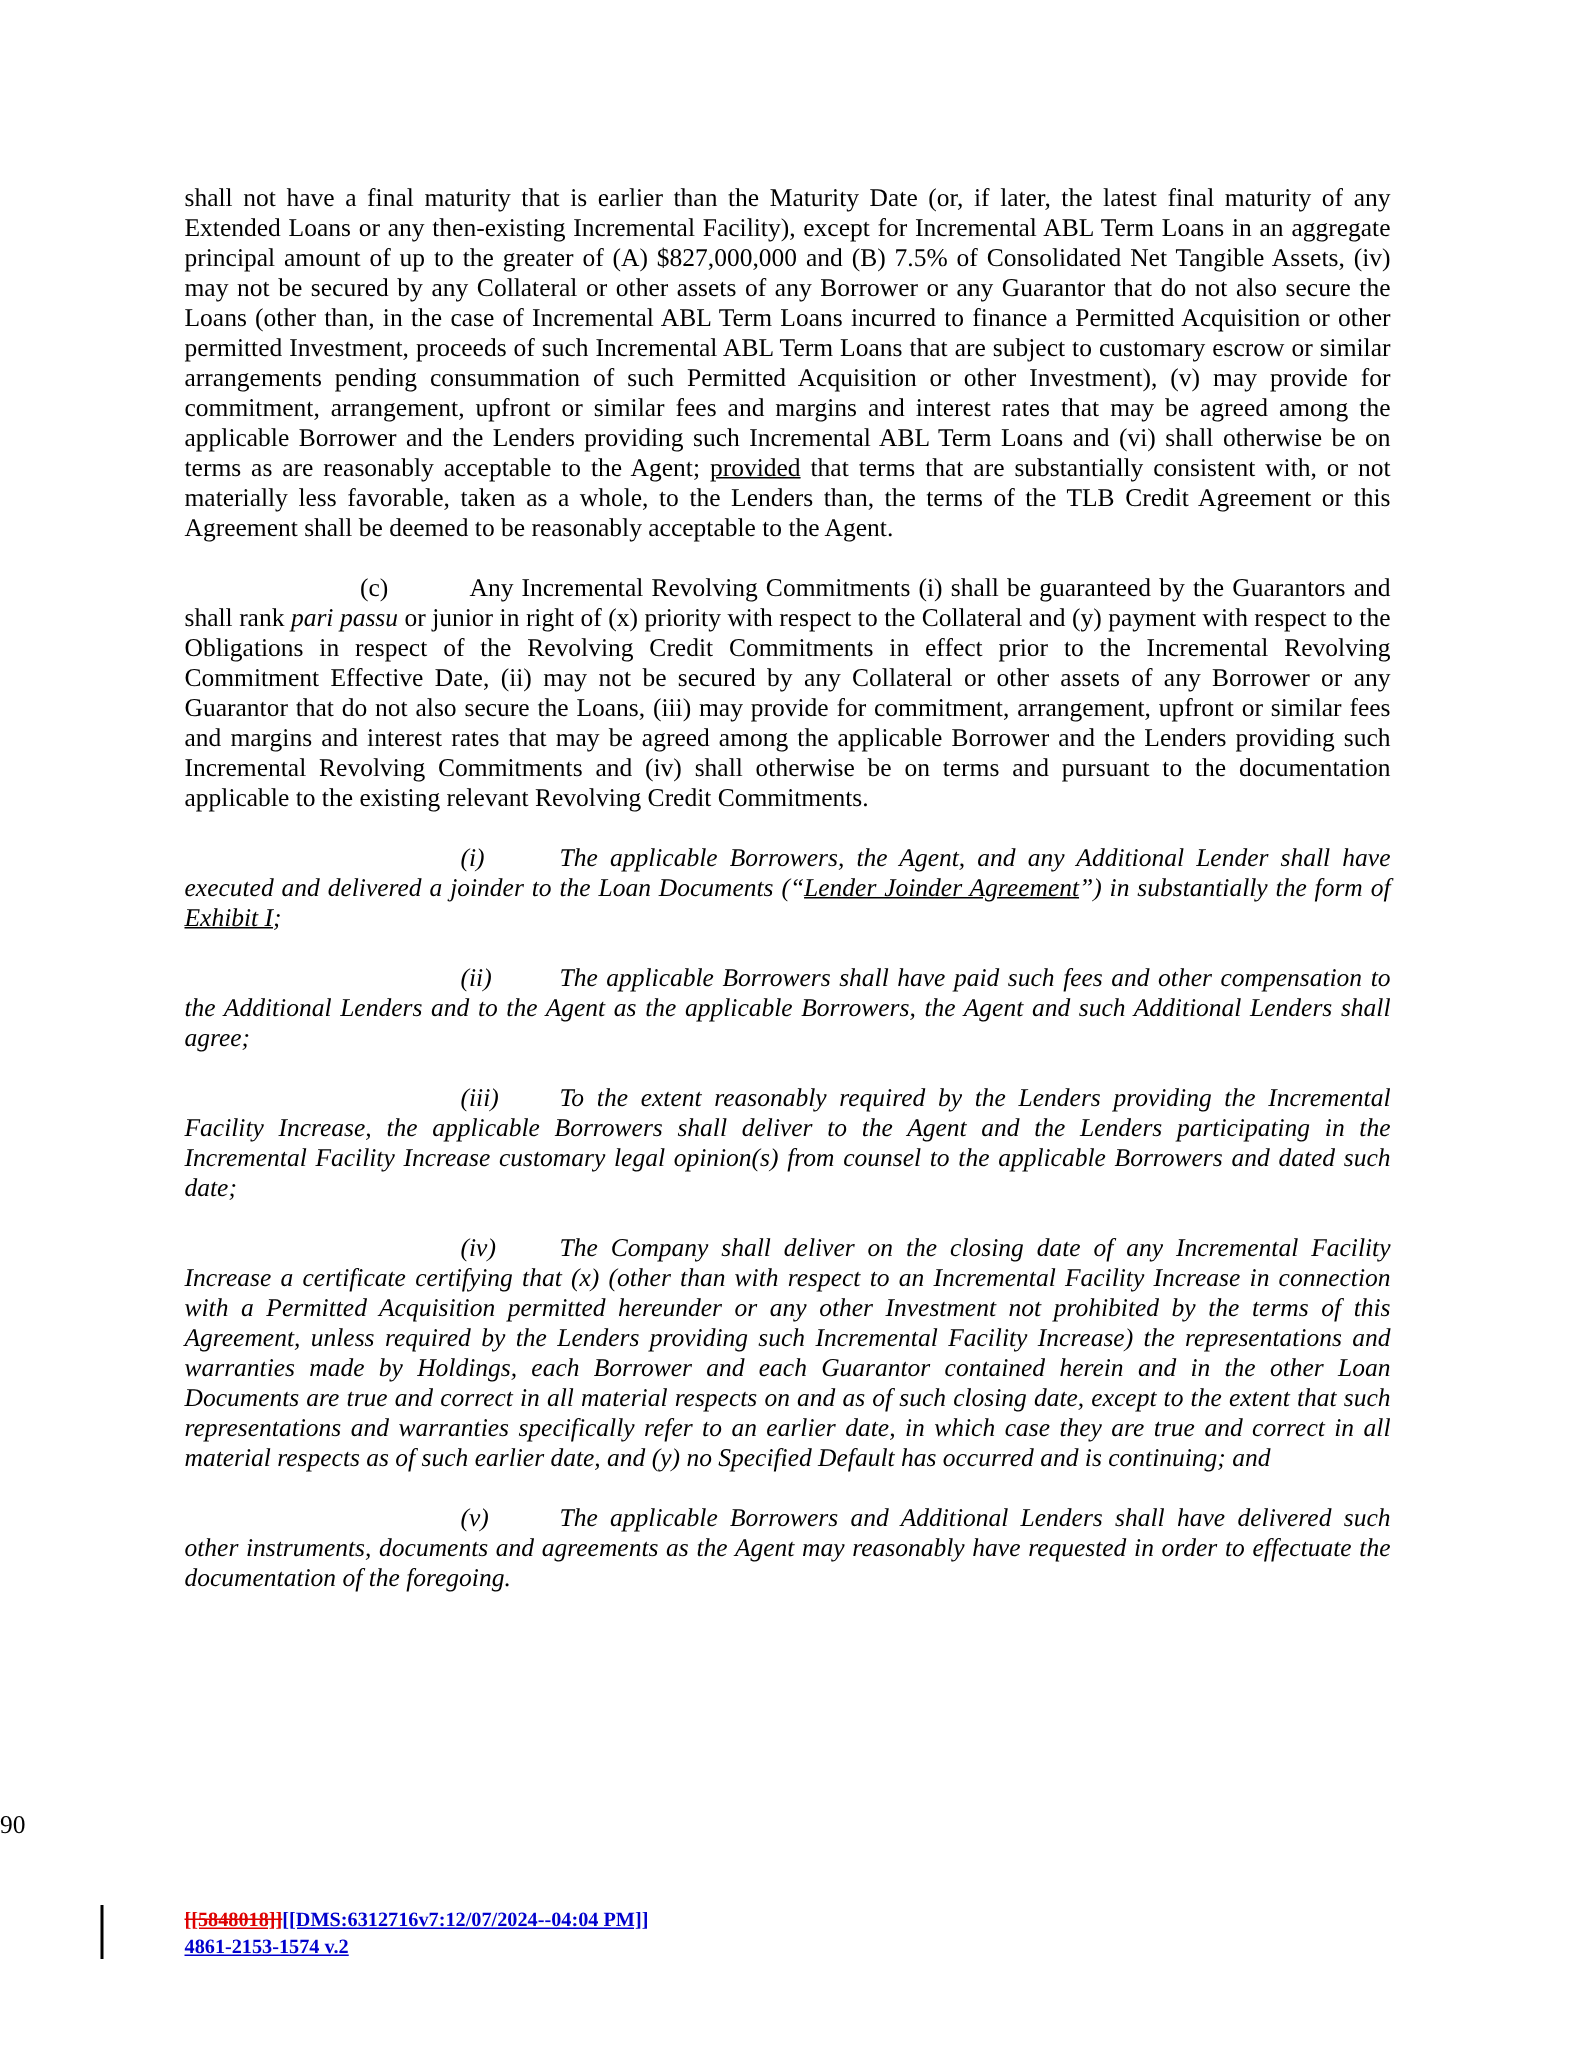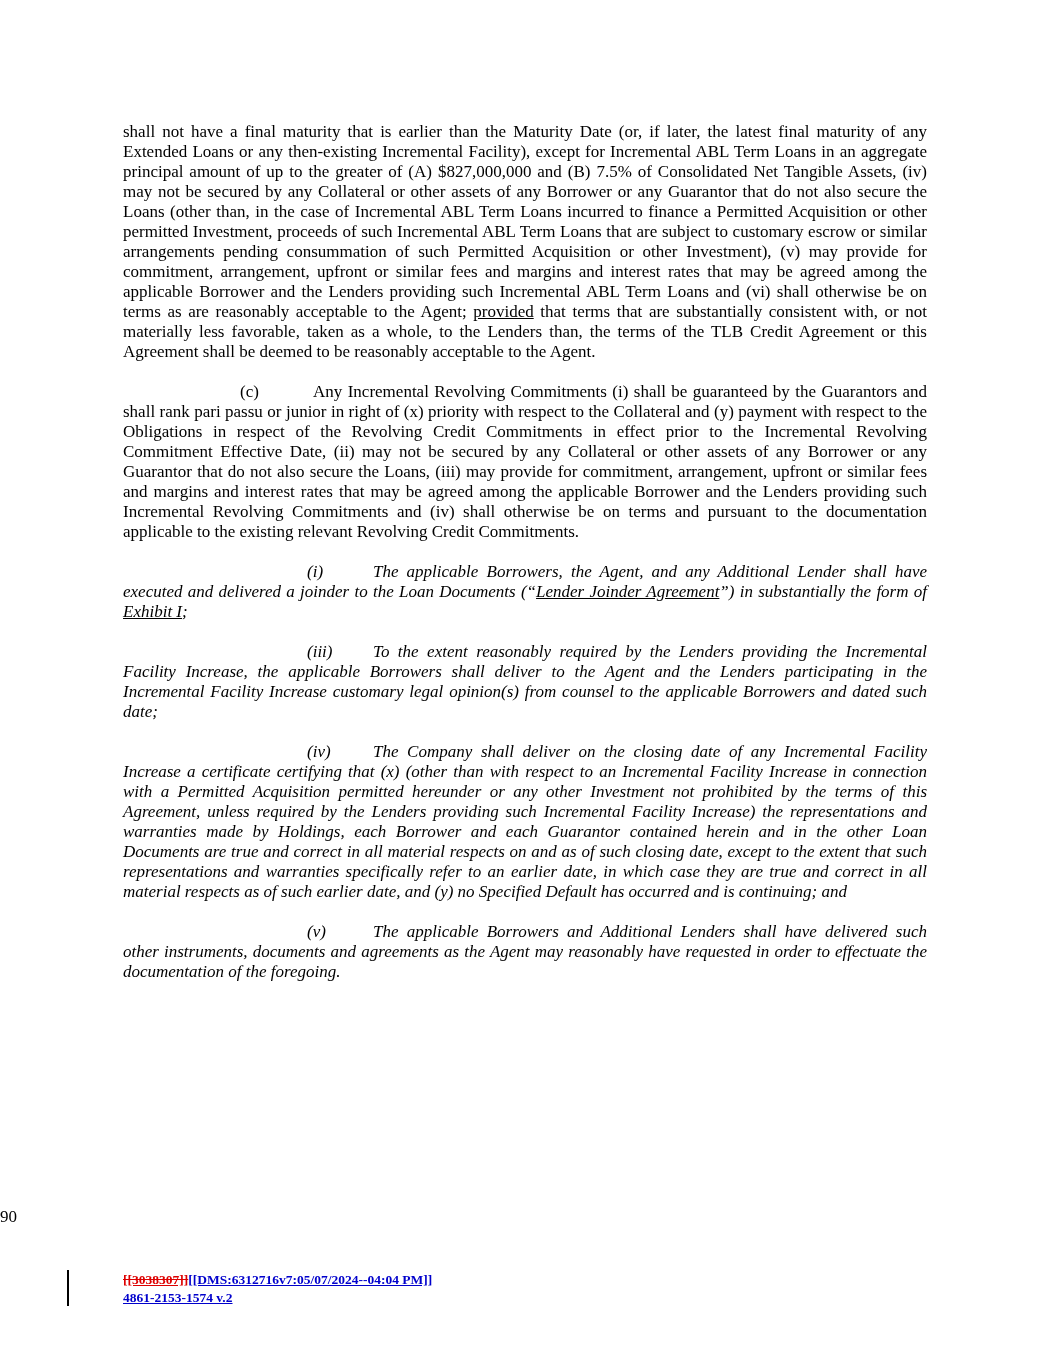--- a/index.html
+++ b/index.html
@@ -39,21 +39,21 @@
     hyphens: none;
     color: var(--ink);
   }
   .para:last-child { margin-bottom: 0; }
   .indent-cd  { text-indent: 117px; }
   .indent-rom { text-indent: 184px; font-style: italic; }
   .lbl { display: inline-block; text-indent: 0; }
   .lbl-cd  { width: 73px; }
   .lbl-rom { width: 66px; }
   .u { text-decoration: underline; }
-  .i { }
+  .i { font-style: italic; }
   .page-number {
     position: absolute;
     left: 0; top: 1207px;
     width: 1055px;
     text-align: left;
     font-size: 17px;
     line-height: 20px;
     color: var(--ink);
   }
   .change-bar {
@@ -91,31 +91,32 @@
 
   <div class="content">
 
     <p class="para"><span>shall not have a final maturity that is earlier than the Maturity Date (or, if later, the latest final maturity of any Extended Loans or any then-existing Incremental Facility), except for Incremental ABL Term Loans in an aggregate principal amount of up to the greater of (A) $827,000,000 and (B) 7.5% of Consolidated Net Tangible Assets, (iv) may not be secured by any Collateral or other assets of any Borrower or any Guarantor that do not also secure the Loans (other than, in the case of Incremental ABL Term Loans incurred to finance a Permitted Acquisition or other permitted Investment, proceeds of such Incremental ABL Term Loans that are subject to customary escrow or similar arrangements pending consummation of such Permitted Acquisition or other Investment), (v) may provide for commitment, arrangement, upfront or similar fees and margins and interest rates that may be agreed among the applicable Borrower and the Lenders providing such Incremental ABL Term Loans and (vi) shall otherwise be on terms as are reasonably acceptable to the Agent; </span><span class="u">provided</span><span> that terms that are substantially consistent with, or not materially less favorable, taken as a whole, to the Lenders than, the terms of the TLB Credit Agreement or this Agreement shall be deemed to be reasonably acceptable to the Agent.</span></p>
 
     <p class="para indent-cd"><span class="lbl lbl-cd">(c)</span><span>Any Incremental Revolving Commitments (i) shall be guaranteed by the Guarantors and shall rank </span><span class="i">pari passu</span><span> or junior in right of (x) priority with respect to the Collateral and (y) payment with respect to the Obligations in respect of the Revolving Credit Commitments in effect prior to the Incremental Revolving Commitment Effective Date, (ii) may not be secured by any Collateral or other assets of any Borrower or any Guarantor that do not also secure the Loans, (iii) may provide for commitment, arrangement, upfront or similar fees and margins and interest rates that may be agreed among the applicable Borrower and the Lenders providing such Incremental Revolving Commitments and (iv) shall otherwise be on terms and pursuant to the documentation applicable to the existing relevant Revolving Credit Commitments.</span></p>
 
 
     <p class="para indent-rom"><span class="lbl lbl-rom">(i)</span><span>The applicable Borrowers, the Agent, and any Additional Lender shall have executed and delivered a joinder to the Loan Documents (“</span><span class="u">Lender Joinder Agreement</span><span>”) in substantially the form of </span><span class="u">Exhibit I</span><span>;</span></p>
 
+    <p class="para indent-rom"><span class="lbl lbl-rom">(ii)</span><span>The applicable Borrowers shall have paid such fees and other compensation to the Additional Lenders and to the Agent as the applicable Borrowers, the Agent and such Additional Lenders shall agree;</span></p>
 
     <p class="para indent-rom"><span class="lbl lbl-rom">(iii)</span><span>To the extent reasonably required by the Lenders providing the Incremental Facility Increase, the applicable Borrowers shall deliver to the Agent and the Lenders participating in the Incremental Facility Increase customary legal opinion(s) from counsel to the applicable Borrowers and dated such date;</span></p>
 
     <p class="para indent-rom"><span class="lbl lbl-rom">(iv)</span><span>The Company shall deliver on the closing date of any Incremental Facility Increase a certificate certifying that (x) (other than with respect to an Incremental Facility Increase in connection with a Permitted Acquisition permitted hereunder or any other Investment not prohibited by the terms of this Agreement, unless required by the Lenders providing such Incremental Facility Increase) the representations and warranties made by Holdings, each Borrower and each Guarantor contained herein and in the other Loan Documents are true and correct in all material respects on and as of such closing date, except to the extent that such representations and warranties specifically refer to an earlier date, in which case they are true and correct in all material respects as of such earlier date, and (y) no Specified Default has occurred and is continuing; and</span></p>
 
     <p class="para indent-rom"><span class="lbl lbl-rom">(v)</span><span>The applicable Borrowers and Additional Lenders shall have delivered such other instruments, documents and agreements as the Agent may reasonably have requested in order to effectuate the documentation of the foregoing.</span></p>
 
   </div>
 
   <div class="page-number">90</div>
 
   <div class="change-bar"></div>
 
   <div class="footer">
-    <div><span class="del">[[3038307]]</span><span class="lnk">[[DMS:6312716v7:05/07/2024--04:04 PM]]</span></div>
+    <div><span class="del">[[5848018]]</span><span class="lnk">[[DMS:6312716v7:12/07/2024--04:04 PM]]</span></div>
     <div><span class="lnk">4861-2153-1574 v.2</span></div>
   </div>
 
 </div>
 
 </body></html>

